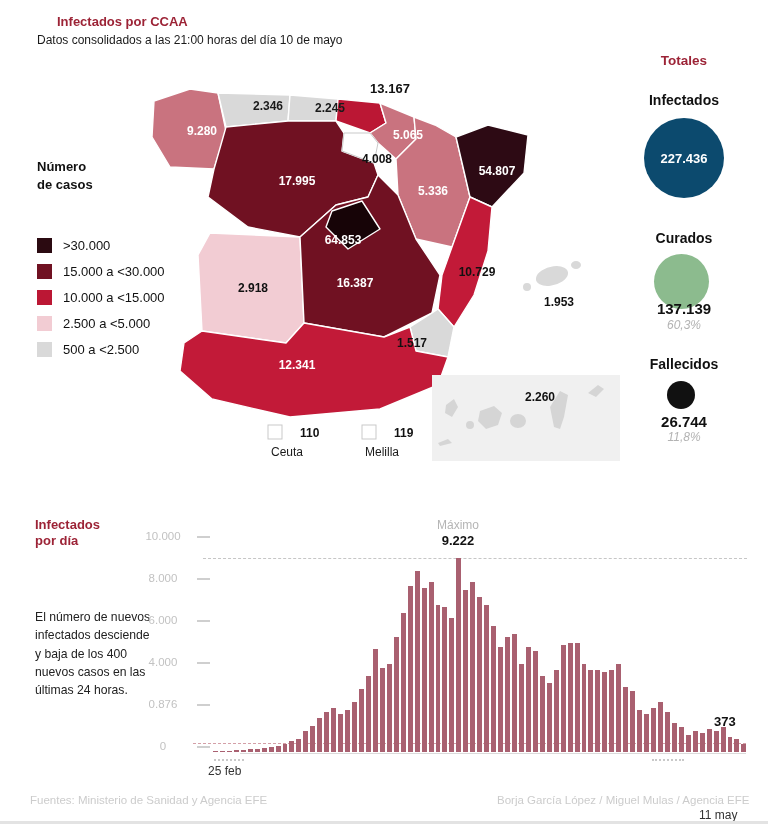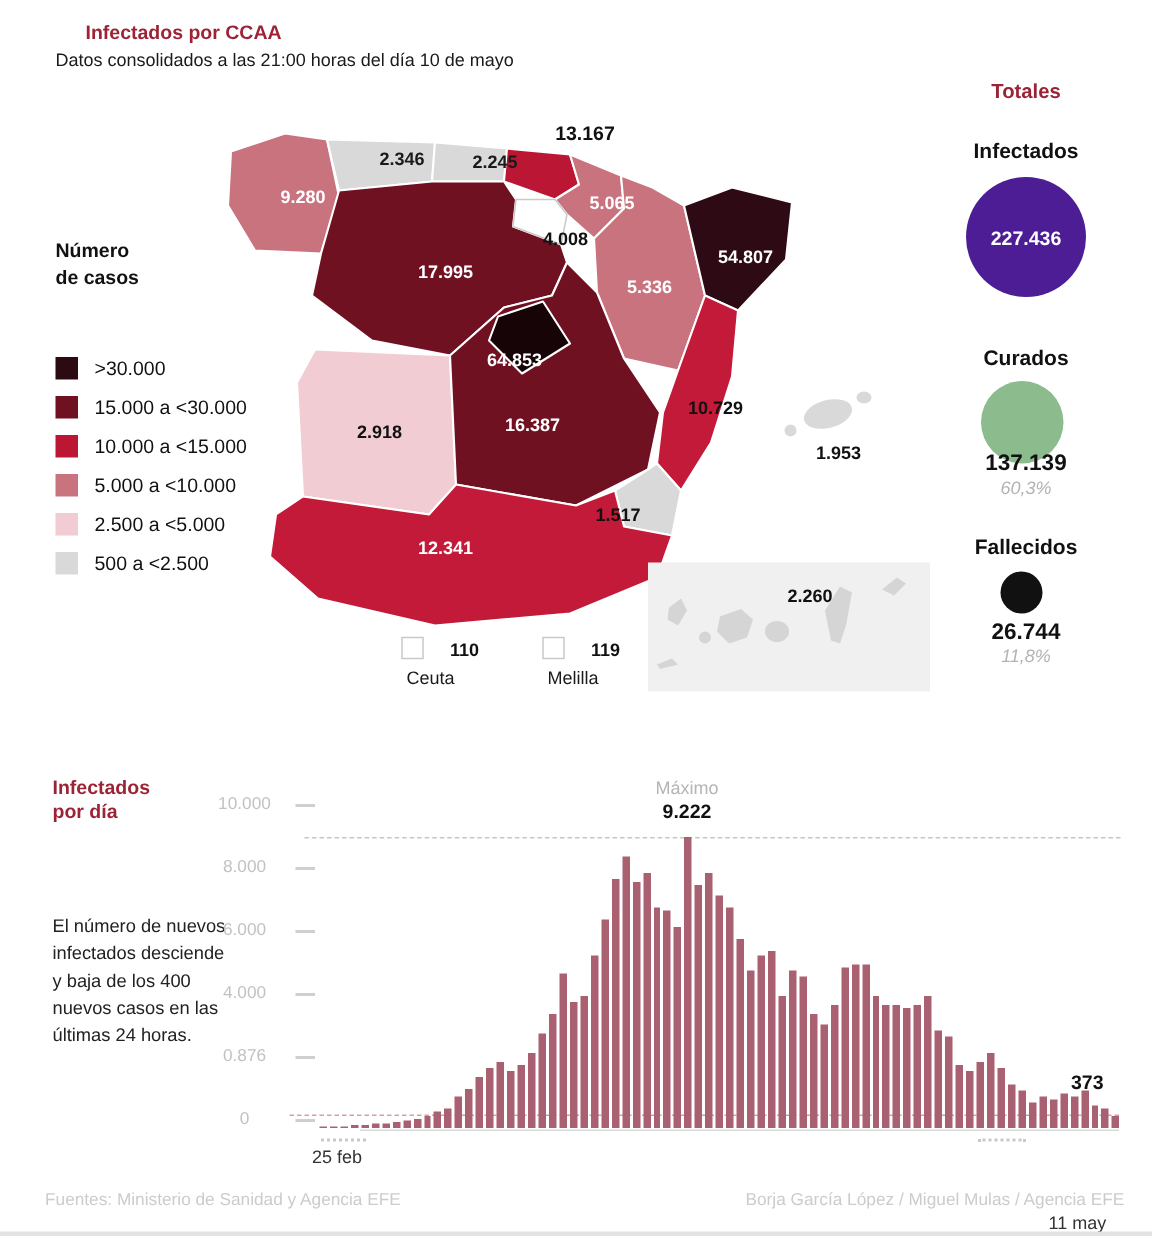--- a/index.html
+++ b/index.html
@@ -54,24 +54,20 @@
       </div>
       <div class="legend-row">
         <span class="swatch" style="background: rgb(112, 17, 34);"></span>
         <span class="legend-label">15.000 a &lt;30.000</span>
       </div>
       <div class="legend-row">
         <span class="swatch" style="background: rgb(187, 23, 52);"></span>
         <span class="legend-label">10.000 a &lt;15.000</span>
       </div>
       <div class="legend-row">
-        <span class="swatch" style="background: rgb(201, 115, 127);"></span>
-        <span class="legend-label">5.000 a &lt;10.000</span>
-      </div>
-      <div class="legend-row">
         <span class="swatch" style="background: rgb(242, 204, 211);"></span>
         <span class="legend-label">2.500 a &lt;5.000</span>
       </div>
       <div class="legend-row">
         <span class="swatch" style="background: rgb(217, 217, 217);"></span>
         <span class="legend-label">500 a &lt;2.500</span>
       </div>
     </div>
 </div>
 
@@ -125,21 +121,21 @@
     <text x="160" y="362" text-anchor="start" fill="#111111">110</text>
     <text x="254" y="362" text-anchor="start" fill="#111111">119</text>
     <text x="147" y="381" style="font-weight:normal;" fill="#1a1a1a">Ceuta</text>
     <text x="242" y="381" style="font-weight:normal;" fill="#1a1a1a">Melilla</text>
   </g>
 </svg>
 
 <div class="abs tot-title" style="left:624px;top:53px;width:120px;">Totales</div>
 
 <div class="abs tot-label" style="left:624px;top:92px;width:120px;">Infectados</div>
-<div class="abs circle" style="left: 644px; top: 118px; width: 80px; height: 80px; background: #4c1d95;">
+<div class="abs circle" style="left: 644px; top: 118px; width: 80px; height: 80px; background: #0c4a6e;">
   <span class="circle-val">227.436</span>
 </div>
 
 <div class="abs tot-label" style="left:624px;top:230px;width:120px;">Curados</div>
 <div class="abs circle" style="left: 654px; top: 254px; width: 55px; height: 55px; background: rgb(140, 187, 142);"></div>
 <div class="abs tot-val" style="left:624px;top:300px;width:120px;">137.139</div>
 <div class="abs tot-pct" style="left:624px;top:318px;width:120px;">60,3%</div>
 
 <div class="abs tot-label" style="left:624px;top:356px;width:120px;">Fallecidos</div>
 <div class="abs circle" style="left: 667px; top: 381px; width: 28px; height: 28px; background: rgb(17, 17, 17);"></div>

